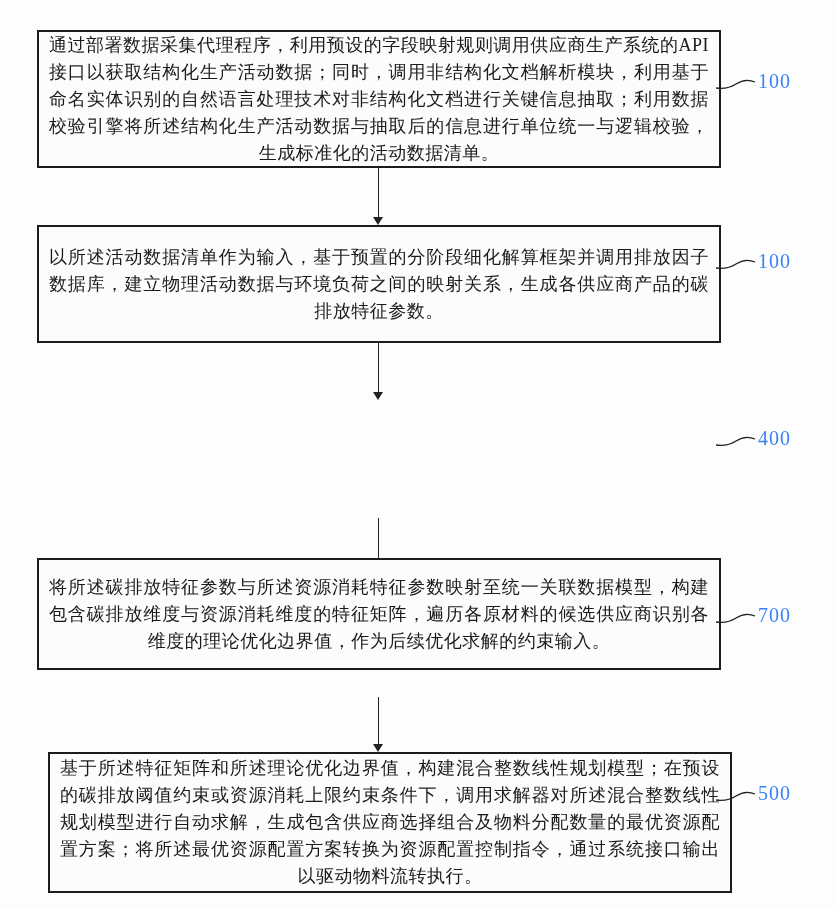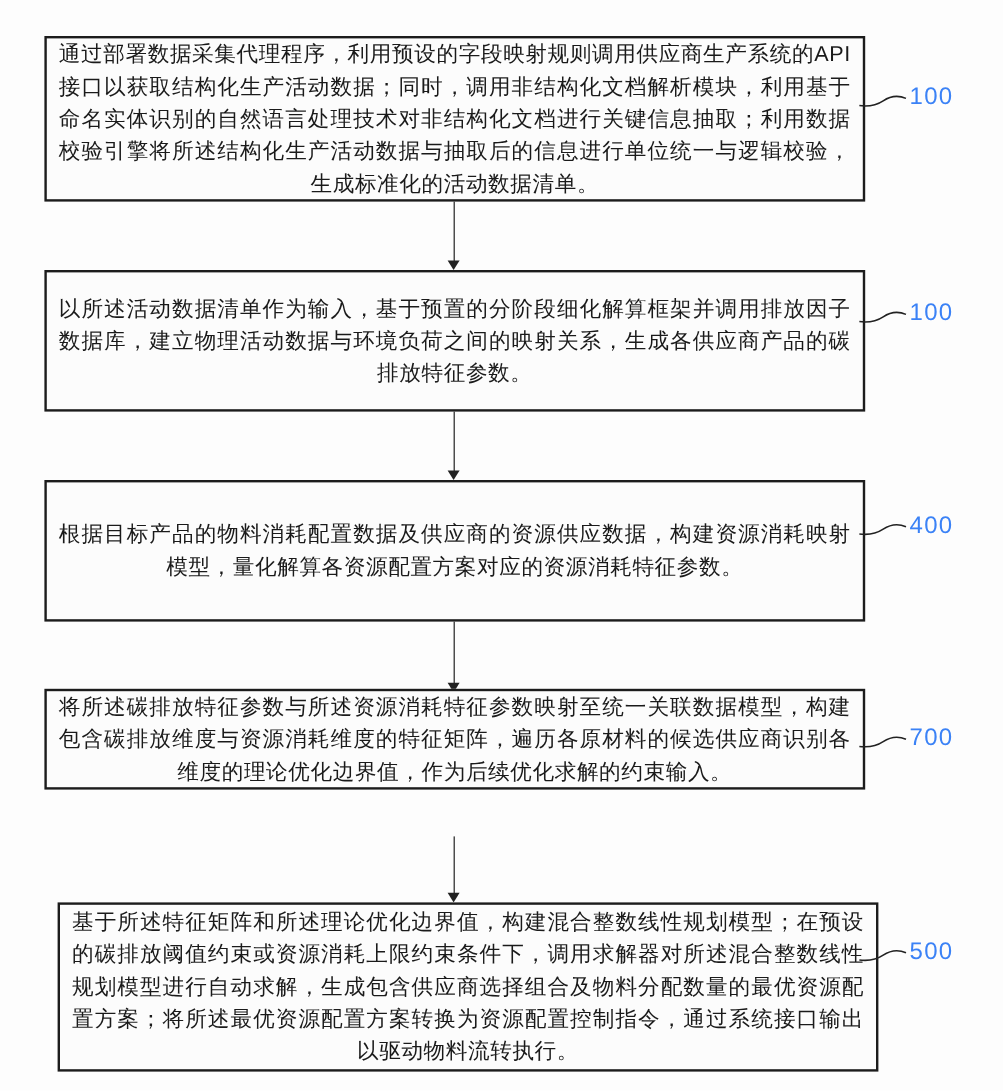--- a/index.html
+++ b/index.html
@@ -1,20 +1,20 @@
 <!DOCTYPE html>
 <html><head>
 <meta charset="utf-8">
 <style>
   html,body{margin:0;padding:0;background:#ffffff;}
   .page{
     position:relative;
     width:836px;height:909px;
     background:#fdfdfd;
-    font-family:Liberation Sans, sans-serif;
+    font-family:Liberation Serif, serif;
     color:#1a1a1a;
     overflow:hidden;
   }
   .step-box{
     position:absolute;
     left:37px;width:684px;
     box-sizing:border-box;
     border:2px solid #1c1c1c;
     background:#fcfcfc;
     display:flex;
@@ -92,36 +92,33 @@
       <path d="M0,14 C8,15 14,14 20,10 C26,6 32,5 39,8" fill="none" stroke="#222222" stroke-width="1.3"></path>
     </svg>
     <span class="ref-num">100</span>
   </div>
 
   <div class="flow-arrow" style="top:343px;height:57px;">
     <span class="shaft"></span>
     <span class="head"></span>
   </div>
 
-  <div class="step-box" style="top:400px;height:118px;">
-    <div class="step-text">根据目标产品的物料消耗配置数据及供应商的资源供应数据，构建资源消耗映射模型，量化解算各资源配置方案对应的资源消耗特征参数。</div>
-  </div>
   <div class="ref-label" style="top:427px;">
     <svg width="40" height="18" viewBox="0 0 40 18">
       <path d="M0,14 C8,15 14,14 20,10 C26,6 32,5 39,8" fill="none" stroke="#222222" stroke-width="1.3"></path>
     </svg>
     <span class="ref-num">400</span>
   </div>
 
   <div class="flow-arrow" style="top:518px;height:59px;">
     <span class="shaft"></span>
     <span class="head"></span>
   </div>
 
-  <div class="step-box" style="top:574px;height:84px;">
+  <div class="step-box" style="top:558px;height:112px;">
     <div class="step-text">将所述碳排放特征参数与所述资源消耗特征参数映射至统一关联数据模型，构建包含碳排放维度与资源消耗维度的特征矩阵，遍历各原材料的候选供应商识别各维度的理论优化边界值，作为后续优化求解的约束输入。</div>
   </div>
   <div class="ref-label" style="top:604px;">
     <svg width="40" height="18" viewBox="0 0 40 18">
       <path d="M0,14 C8,15 14,14 20,10 C26,6 32,5 39,8" fill="none" stroke="#222222" stroke-width="1.3"></path>
     </svg>
     <span class="ref-num">700</span>
   </div>
 
   <div class="flow-arrow" style="top:697px;height:55px;">

